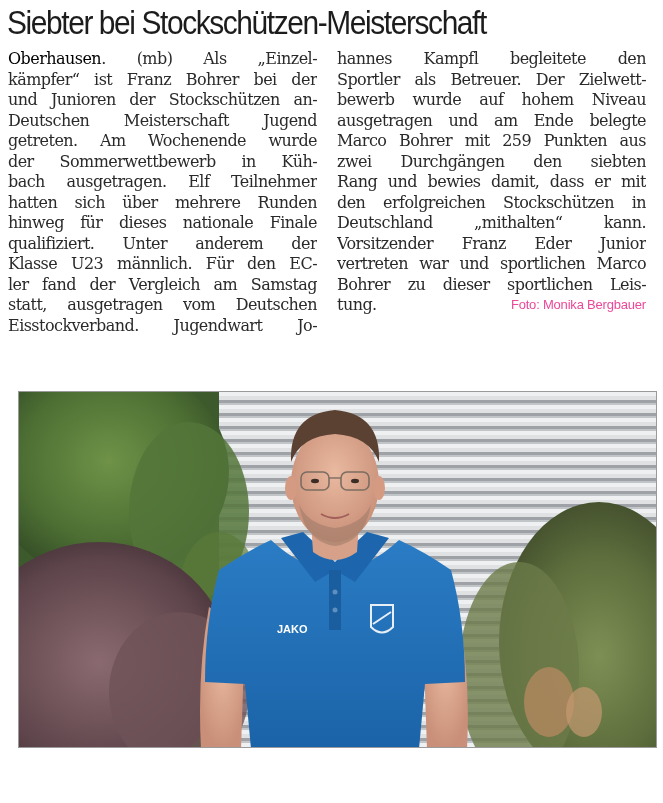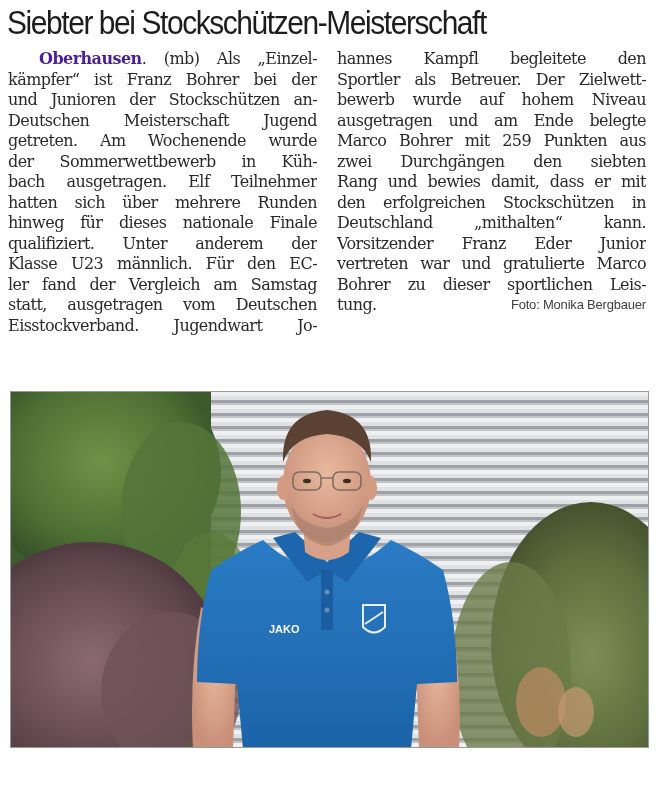--- a/index.html
+++ b/index.html
@@ -42,40 +42,39 @@
     display: block;
     height: 20.5px;
     white-space: nowrap;
     text-align: justify;
     text-align-last: justify;
     overflow: hidden;
     letter-spacing: -0.55px;
     word-spacing: -1px;
   }
   .dateline {
-    font-weight: bold;
-    color: #4c1d95;
-    margin-left: 31px;
+    font-weight: normal;
+    color: #000000;
   }
   .credit-line {
     display: flex;
     justify-content: space-between;
     align-items: flex-end;
     white-space: nowrap;
     letter-spacing: -0.55px;
   }
   .credit {
     font-family: "Liberation Sans", sans-serif;
     font-size: 13px;
     letter-spacing: -0.2px;
-    color: #404040;
+    color: #ec4899;
   }
   .photo {
     position: absolute;
-    left: 10px;
+    left: 18px;
     top: 391px;
     width: 639px;
     height: 357px;
     overflow: hidden;
     border: 1px solid #9a9a9a;
     box-sizing: border-box;
     background: #8f9a84;
   }
   .photo svg {
     display: block;
@@ -107,21 +106,21 @@
   <span class="line">hannes Kampfl begleitete den</span>
   <span class="line">Sportler als Betreuer. Der Zielwett-</span>
   <span class="line">bewerb wurde auf hohem Niveau</span>
   <span class="line">ausgetragen und am Ende belegte</span>
   <span class="line">Marco Bohrer mit 259 Punkten aus</span>
   <span class="line">zwei Durchgängen den siebten</span>
   <span class="line">Rang und bewies damit, dass er mit</span>
   <span class="line">den erfolgreichen Stockschützen in</span>
   <span class="line">Deutschland „mithalten“ kann.</span>
   <span class="line">Vorsitzender Franz Eder Junior</span>
-  <span class="line">vertreten war und gratulierte Marco</span>
+  <span class="line">vertreten war und sportlichen Marco</span>
   <span class="line">Bohrer zu dieser sportlichen Leis-</span>
   <span class="credit-line">
     <span>tung.</span>
     <span class="credit">Foto: Monika Bergbauer</span>
   </span>
 </div>
 
 <div class="photo">
   <svg width="639" height="357" viewBox="0 0 639 357" xmlns="http://www.w3.org/2000/svg">
     <defs>

